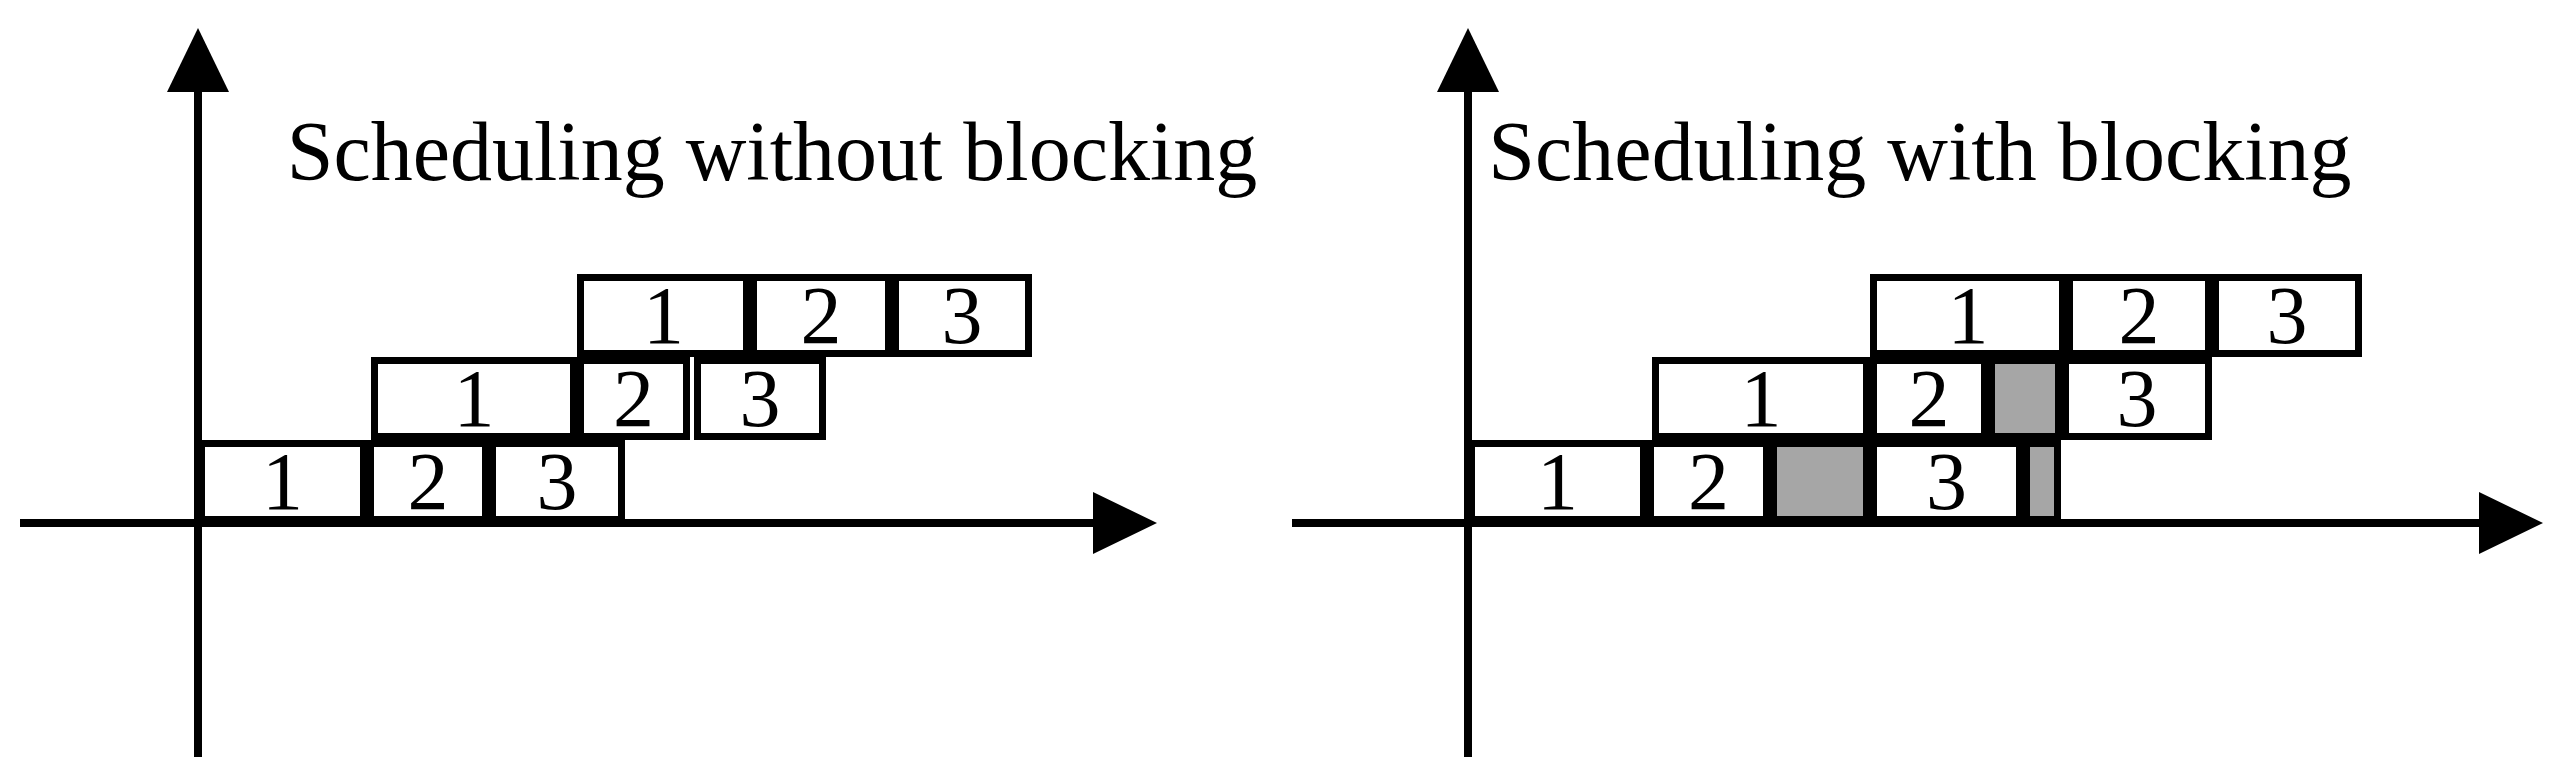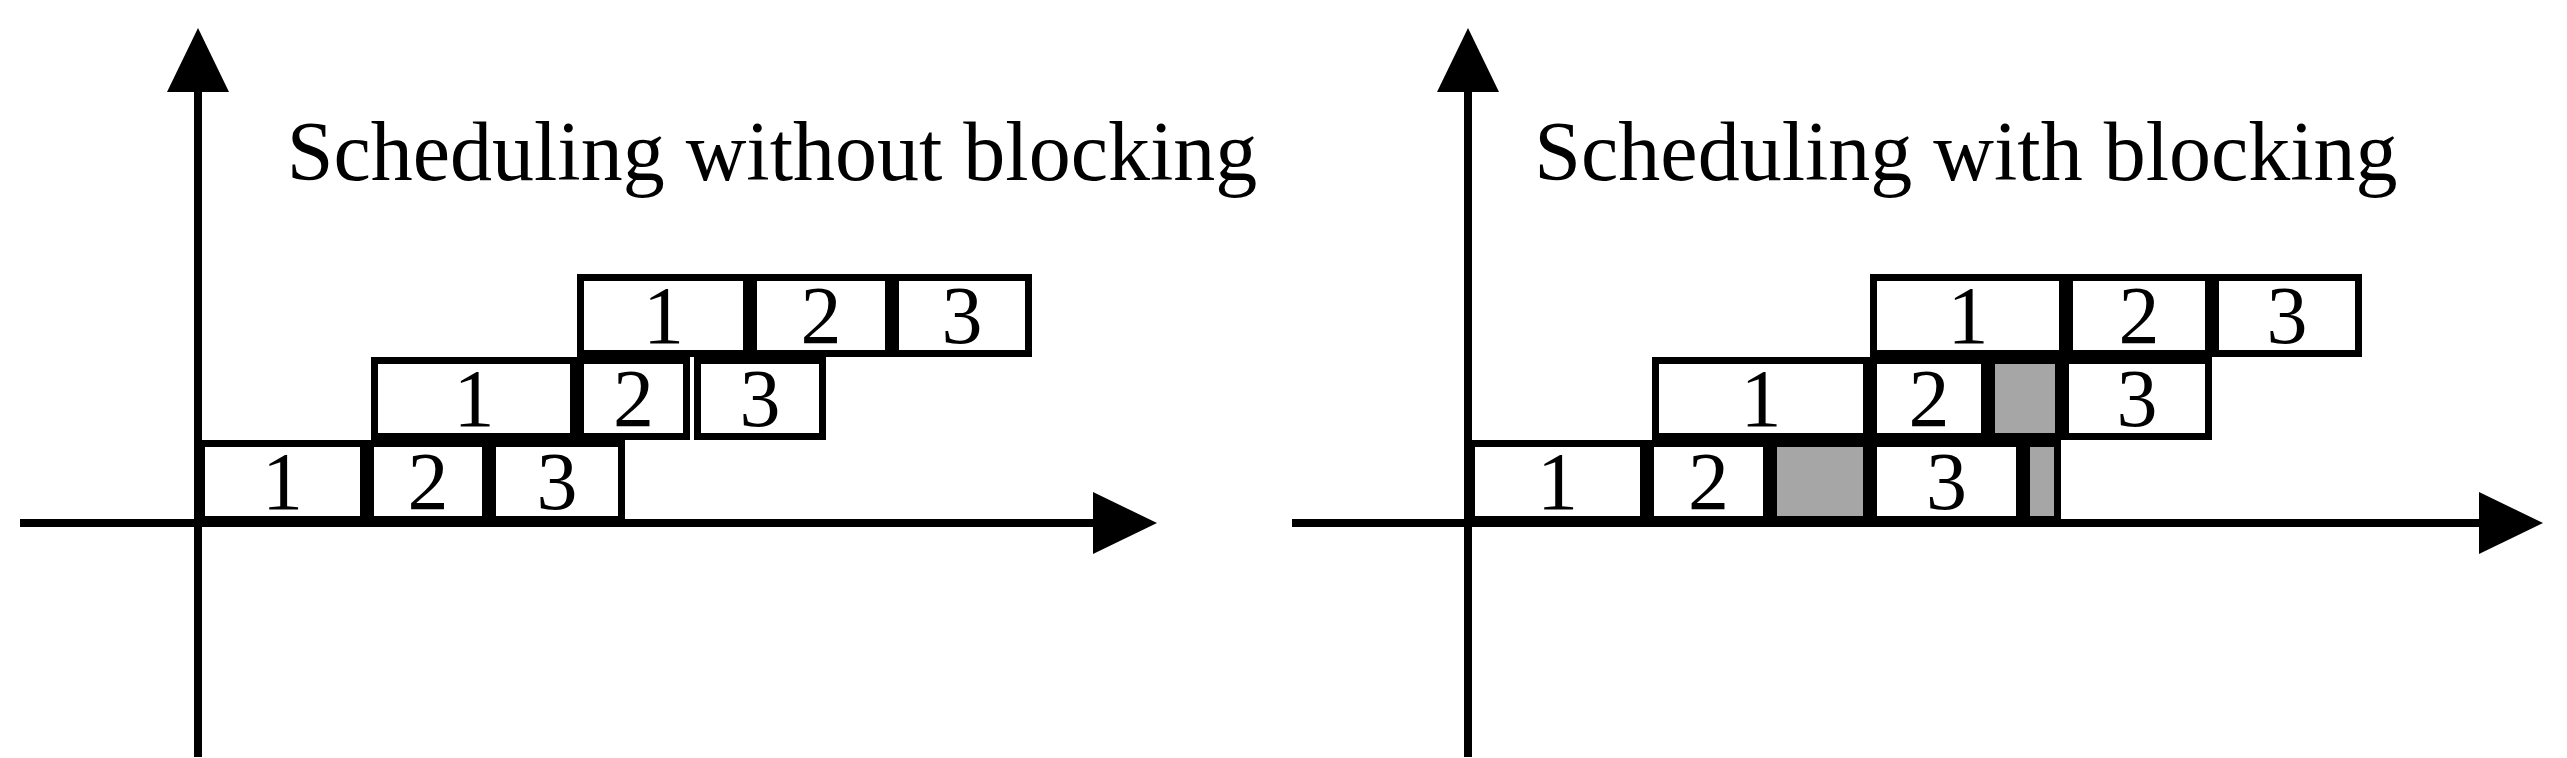--- a/index.html
+++ b/index.html
@@ -82,21 +82,21 @@
         <span>1</span>
       </div>
       <div class="box" style="left: 750px; top: 262px; width: 142px; height: 83px; border-color: rgb(0, 0, 0); background: rgb(255, 255, 255);">
         <span>2</span>
       </div>
       <div class="box" style="left: 892px; top: 262px; width: 140px; height: 83px; border-color: rgb(0, 0, 0); background: rgb(255, 255, 255);">
         <span>3</span>
       </div>
     </section>
   <section class="diagram">
-    <div class="title" style="left: 1966px; color: rgb(0, 0, 0);">Scheduling with blocking</div>
+    <div class="title" style="left: 1920px; color: rgb(0, 0, 0);">Scheduling with blocking</div>
   <div class="axis-line" style="left: 1464px; top: 74px; width: 8px; height: 671px; background: rgb(0, 0, 0);"></div>
       <div class="arrow-up" style="left: 1437px; top: 16px; border-bottom-color: rgb(0, 0, 0);"></div>
       <div class="axis-line" style="left: 1292px; top: 507px; width: 1193px; height: 8px; background: rgb(0, 0, 0);"></div>
       <div class="arrow-right" style="left: 2479px; top: 480px; border-left-color: rgb(0, 0, 0);"></div>
       <div class="box" style="left: 1468px; top: 428px; width: 179px; height: 83px; border-color: rgb(0, 0, 0); background: rgb(255, 255, 255);">
         <span>1</span>
       </div>
       <div class="box" style="left: 1647px; top: 428px; width: 123px; height: 83px; border-color: rgb(0, 0, 0); background: rgb(255, 255, 255);">
         <span>2</span>
       </div>

